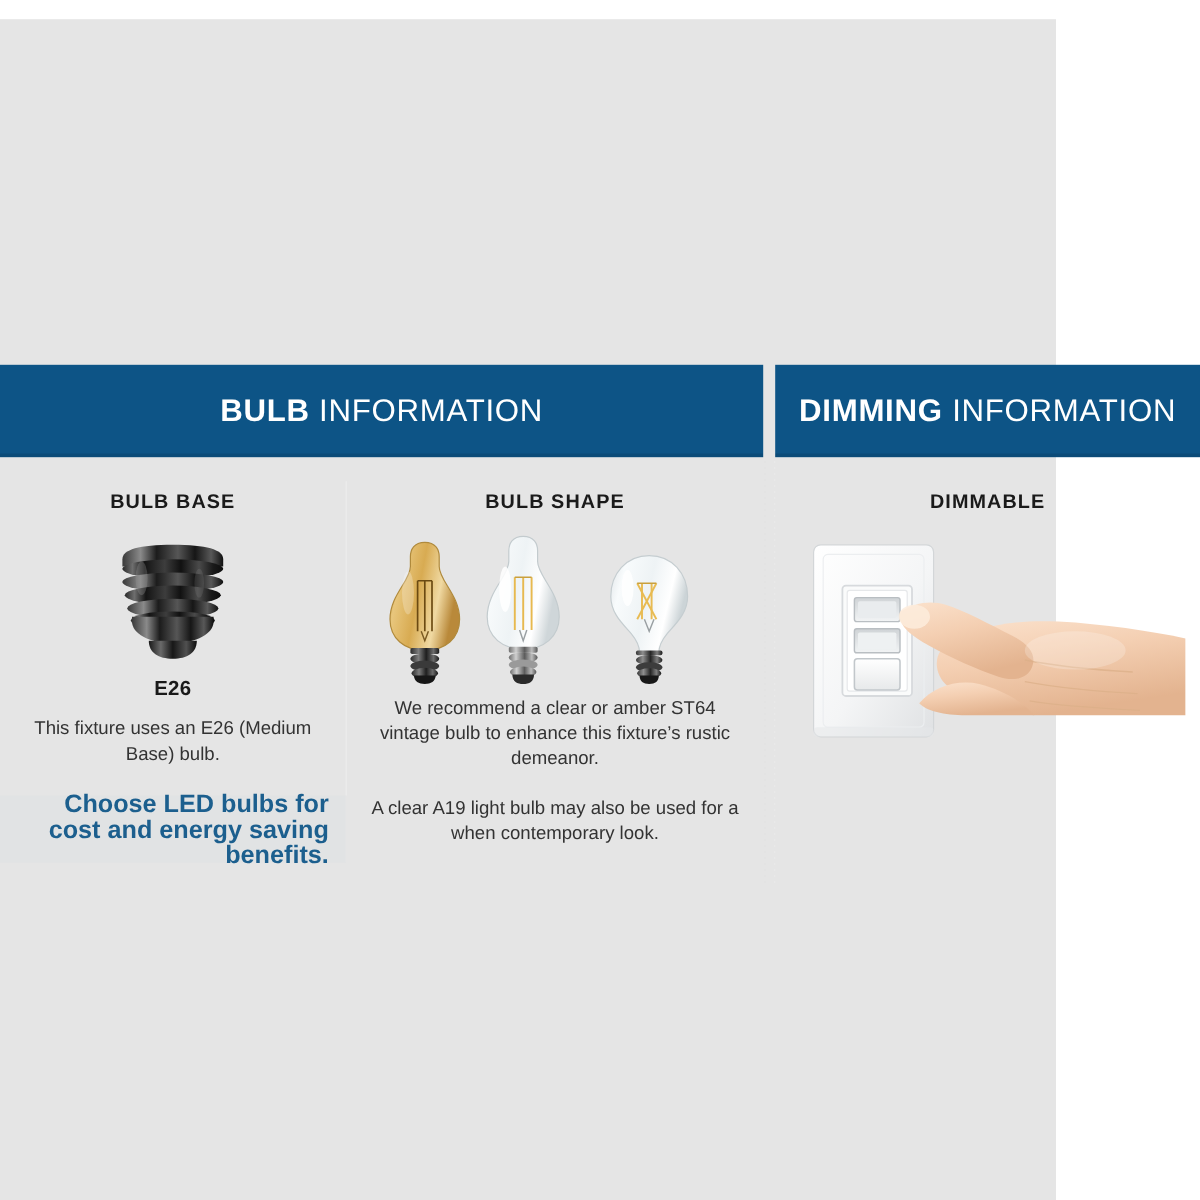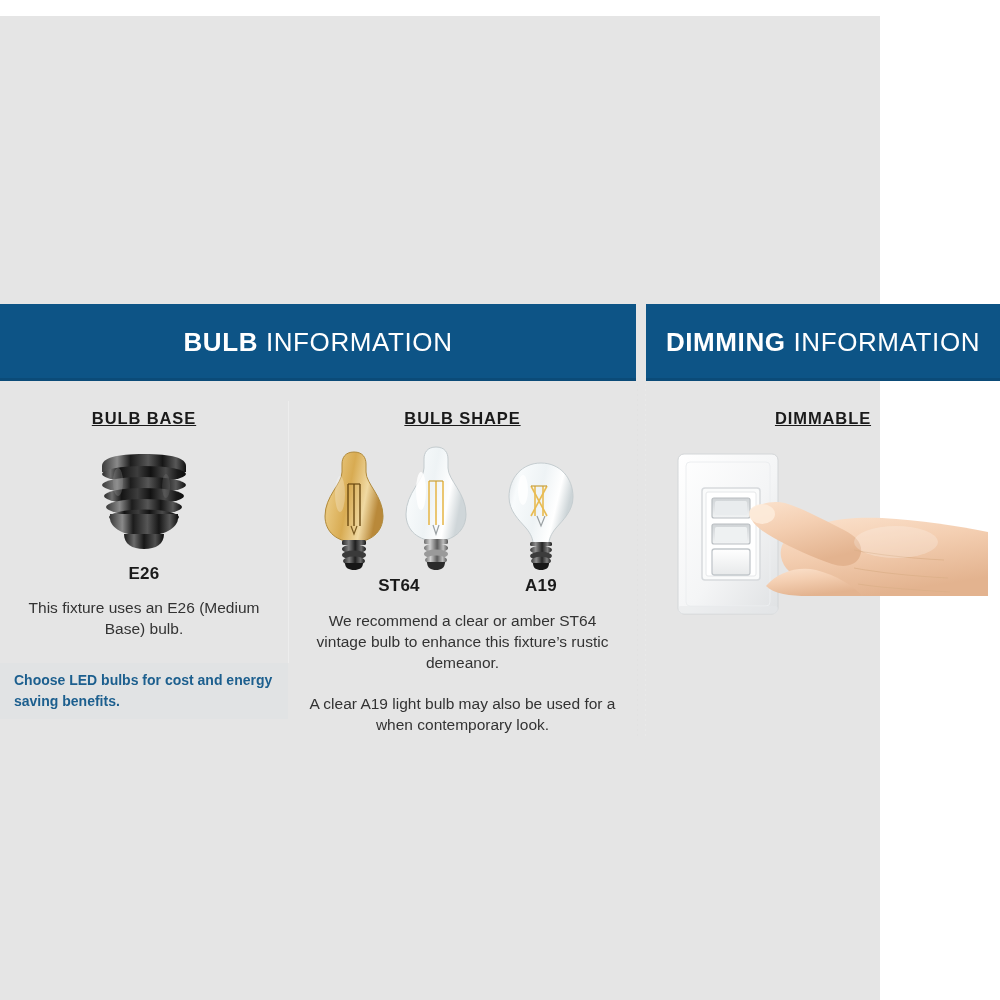--- a/index.html
+++ b/index.html
@@ -103,21 +103,20 @@
   #col-bulb-base  { left: 0px;   width: 288px; }
   #col-bulb-shape { left: 289px; width: 347px; }
   #col-dimmable   { left: 0px;   width: 354px; }
 
   .col-title {
     margin-top: 28px;
     font-size: 16.5px;
     font-weight: 700;
     letter-spacing: 0.9px;
     color: #1a1a1a;
-    text-decoration: underline;
   }
 
   .body-text {
     font-size: 15.5px;
     line-height: 21px;
     color: #333333;
     font-weight: 400;
   }
 
   .spec-label {
@@ -155,25 +154,25 @@
     left: 0px;
     top: 647px;
     width: 288px;
     height: 56px;
     background: #e1e3e4;
     display: flex;
     align-items: center;
     justify-content: center;
   }
   #led-callout-text {
-    font-size: 14px;
+    font-size: 21px;
     line-height: 21px;
     font-weight: 700;
     color: #1c5f8e;
-    text-align: left;
+    text-align: right;
     padding: 0 14px;
   }
 
   
   #bulb-shape-art {
     position: relative;
     height: 125px;
     margin-top: 17px;
   }
   .bulb-fig { position: absolute; bottom: 0; }
@@ -402,24 +401,20 @@
           <g>
             <rect x="29" y="82" width="22" height="4" rx="1.5" fill="url(#baseMetalC)"></rect>
             <ellipse cx="40" cy="90" rx="11" ry="4.2" fill="url(#baseMetalC)"></ellipse>
             <ellipse cx="40" cy="96" rx="11" ry="4.2" fill="#3c3c3c"></ellipse>
             <ellipse cx="40" cy="101" rx="10" ry="4.2" fill="url(#baseMetalC)"></ellipse>
             <path d="M32 103 C32 108 35 110 40 110 C45 110 48 108 48 103 Z" fill="#181818"></path>
           </g>
         </svg>
       </div>
 
-      <div id="bulb-shape-labels">
-        <div class="spec-label bulb-name" id="label-st64">ST64</div>
-        <div class="spec-label bulb-name" id="label-a19">A19</div>
-      </div>
 
       <div class="body-text" id="bulb-shape-desc1">We recommend a clear or amber ST64 vintage bulb to enhance this fixture’s rustic demeanor.</div>
       <div class="body-text" id="bulb-shape-desc2">A clear A19 light bulb may also be used for a when contemporary look.</div>
     </div>
   </div>
 
   <div id="led-callout">
     <div id="led-callout-text">Choose LED bulbs for cost and energy saving benefits.</div>
   </div>
 

